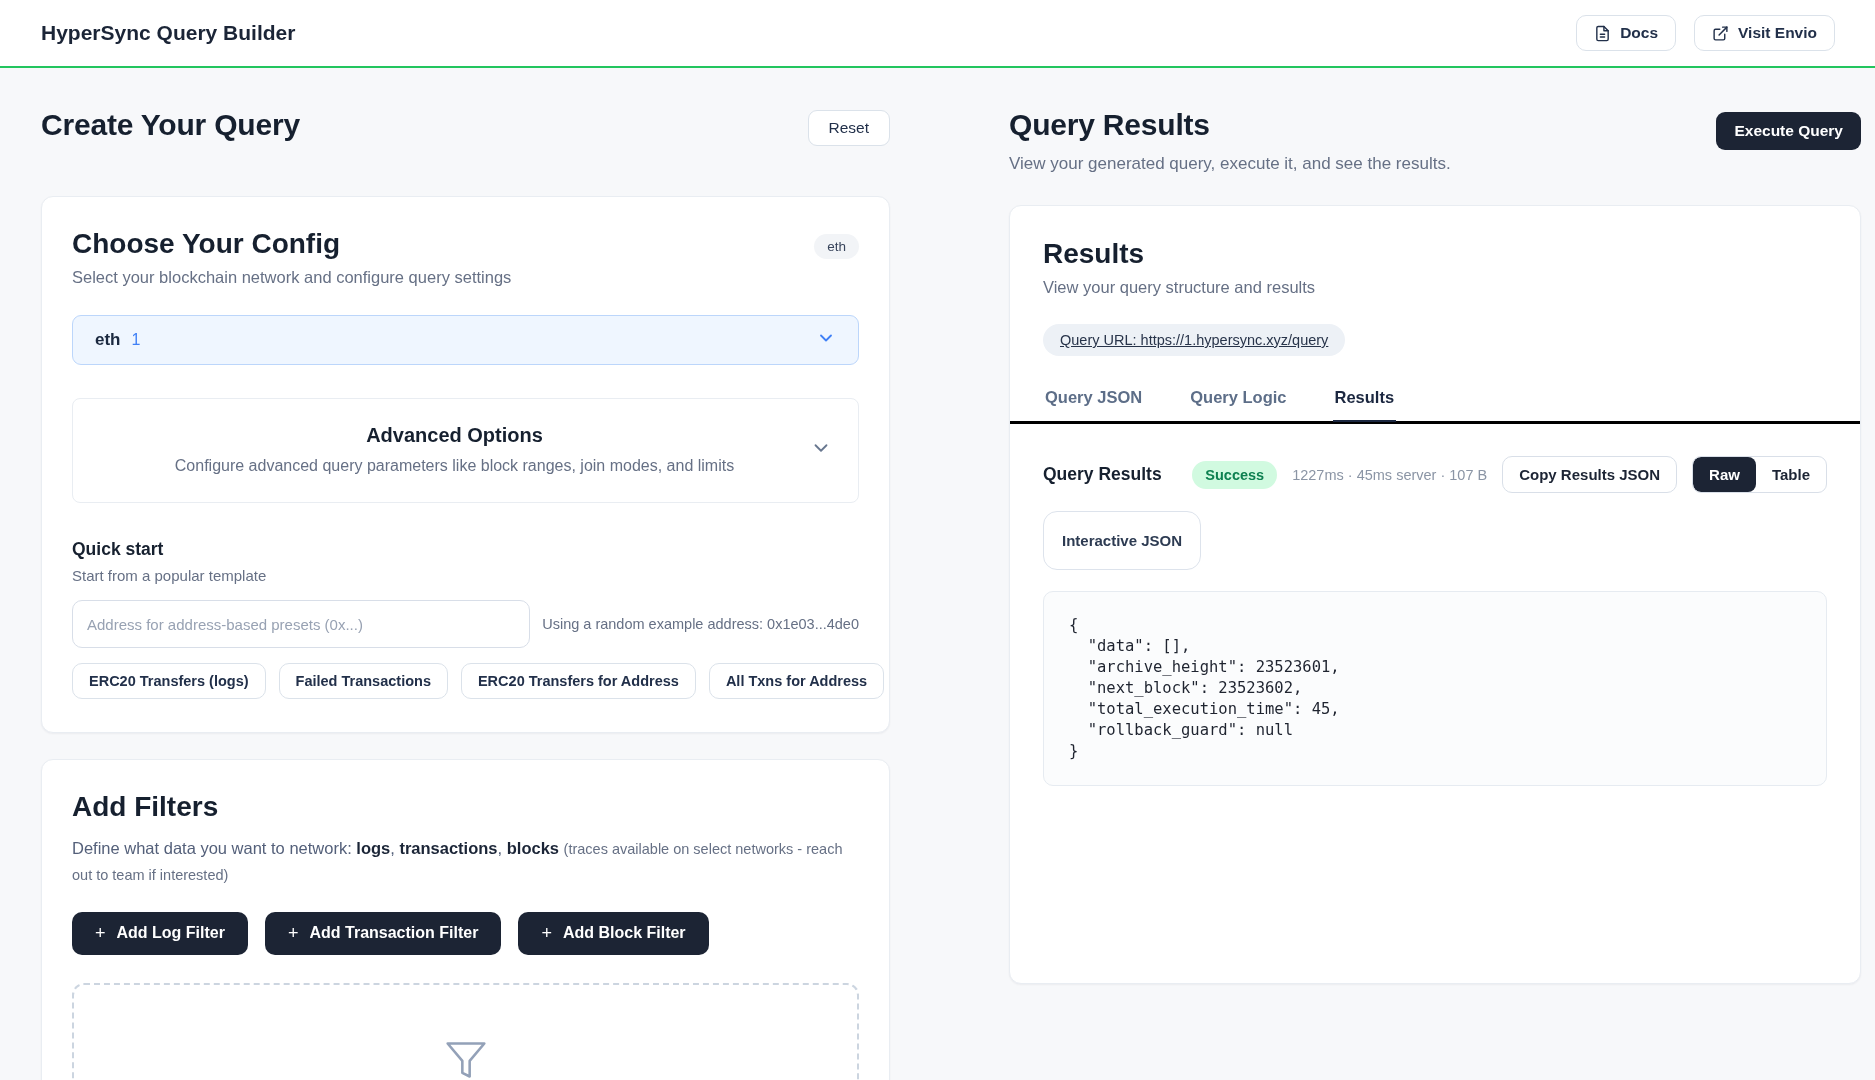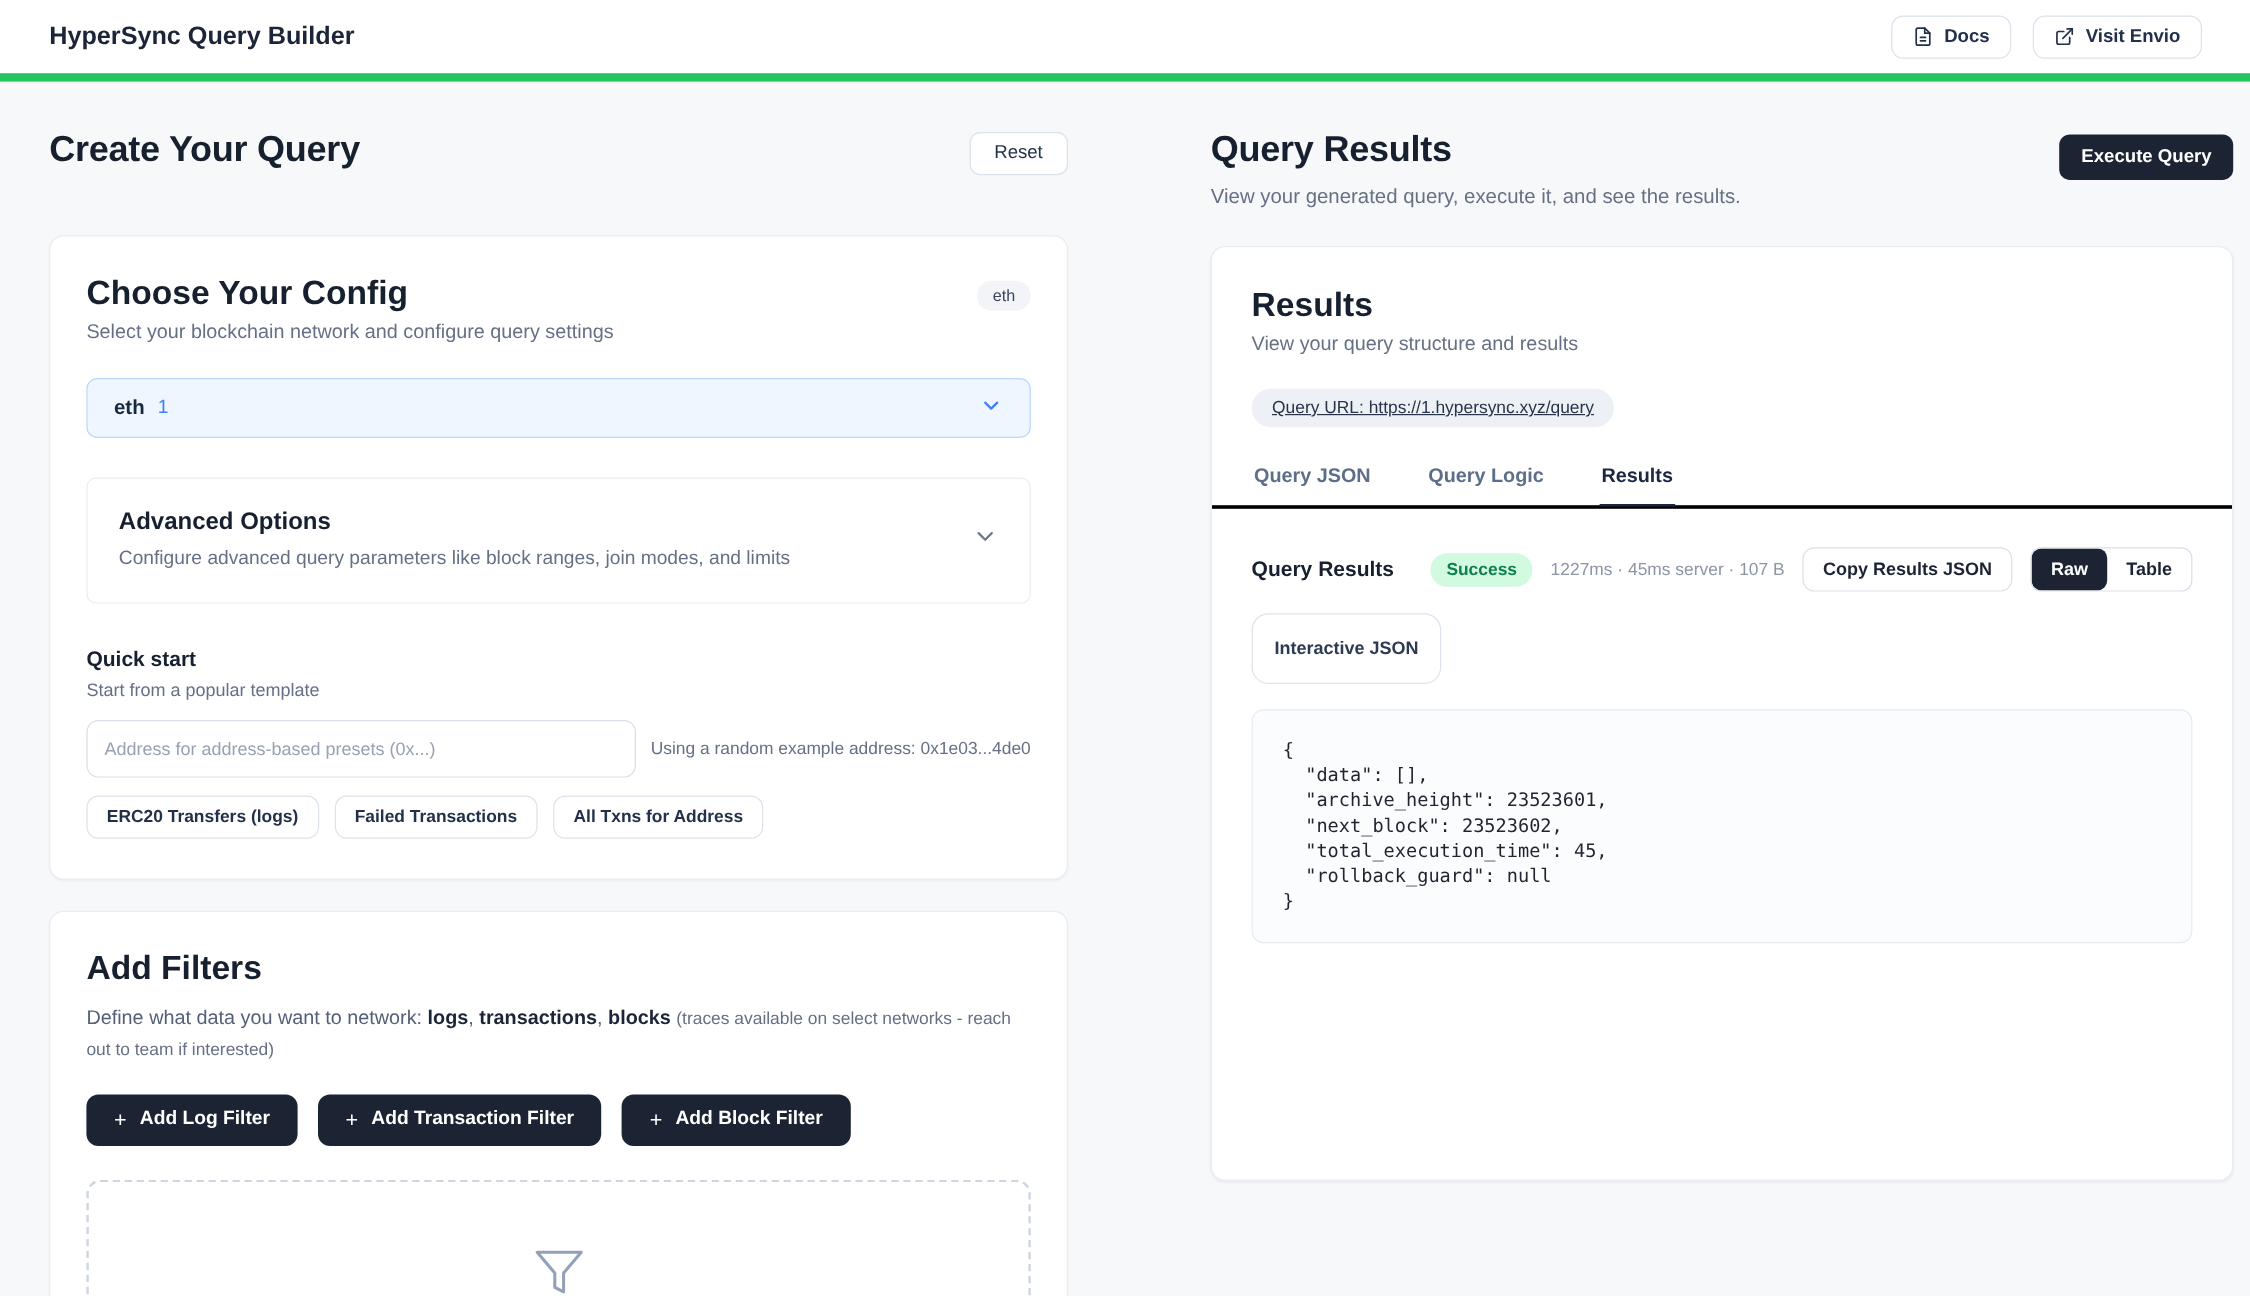--- a/index.html
+++ b/index.html
@@ -4,21 +4,21 @@
 <style>
   * { margin:0; padding:0; box-sizing:border-box; }
   html,body { width:1875px; height:1080px; overflow:hidden; }
   body {
     font-family: "Liberation Sans", "DejaVu Sans", sans-serif;
     background:#f7f8fa;
     color:#16202f;
   }
   
   .app-header {
-    height:68px; background:#fff; border-bottom:7px solid #22c55e;
+    height:68px; background:#fff; border-bottom:2px solid #22c55e;
     display:flex; align-items:center; justify-content:space-between;
     padding:0 40px 0 41px;
   }
   .app-title { font-size:21px; font-weight:700; color:#1b2537; }
   .header-actions { display:flex; gap:18px; }
   .btn-outline {
     display:inline-flex; align-items:center; gap:9px;
     background:#fff; border:1px solid #dbe2ea; border-radius:10px;
     padding:8px 17px; font-size:15.5px; font-weight:600; color:#22304a;
     font-family:inherit; cursor:pointer;
@@ -59,21 +59,21 @@
   .net-select {
     margin-top:28px; height:50px; background:#eff6ff; border:1px solid #bcd6fb;
     border-radius:9px; display:flex; align-items:center; padding:0 22px; cursor:pointer;
   }
   .net-name { font-size:17px; font-weight:700; color:#1b2940; }
   .net-chain { font-size:16px; color:#3f80f6; margin-left:11px; }
   .net-select .chev { margin-left:auto; }
   
   .adv-box {
     margin-top:33px; border:1px solid #e9edf2; border-radius:8px;
-    padding:25px 26px 27px; display:flex; align-items:center; cursor:pointer;
+    padding:25px 26px 27px; display:flex; align-items:center; cursor:pointer;text-align:center;
   }
   .adv-text { flex:1; }
   .adv-title { font-size:20px; font-weight:700; color:#16202f; }
   .adv-sub { font-size:16px; color:#667085; margin-top:10px; }
   
   .qs-title { margin-top:36px; font-size:17.5px; font-weight:700; color:#16202f; }
   .qs-sub { font-size:15px; color:#667085; margin-top:7px; }
   .qs-row { display:flex; align-items:center; margin-top:16px; gap:12px; }
   .qs-input {
     width:488px; height:48px; border:1px solid #d8dee8; border-radius:10px;
@@ -229,20 +229,21 @@
       <div class="qs-sub">Start from a popular template</div>
 
       <div class="qs-row">
         <input class="qs-input" placeholder="Address for address-based presets (0x...)" style="">
         <span class="qs-hint">Using a random example address: 0x1e03...4de0</span>
       </div>
 
       <div class="chip-row">
         <button class="chip">ERC20 Transfers (logs)</button>
         <button class="chip">Failed Transactions</button>
+        <button class="chip">ERC20 Transfers for Address</button>
         <button class="chip">All Txns for Address</button>
       </div>
     </div>
 
     <div class="card filters-card">
       <div class="card-title">Add Filters</div>
       <p class="filters-desc"><span>Define what data you want to network: </span><b>logs</b><span>, </span><b>transactions</b><span>, </span><b>blocks</b> <span class="filters-note">(traces available on select networks - reach out to team if interested)</span></p>
 
       <div class="filter-btn-row">
         <button class="filter-btn">

